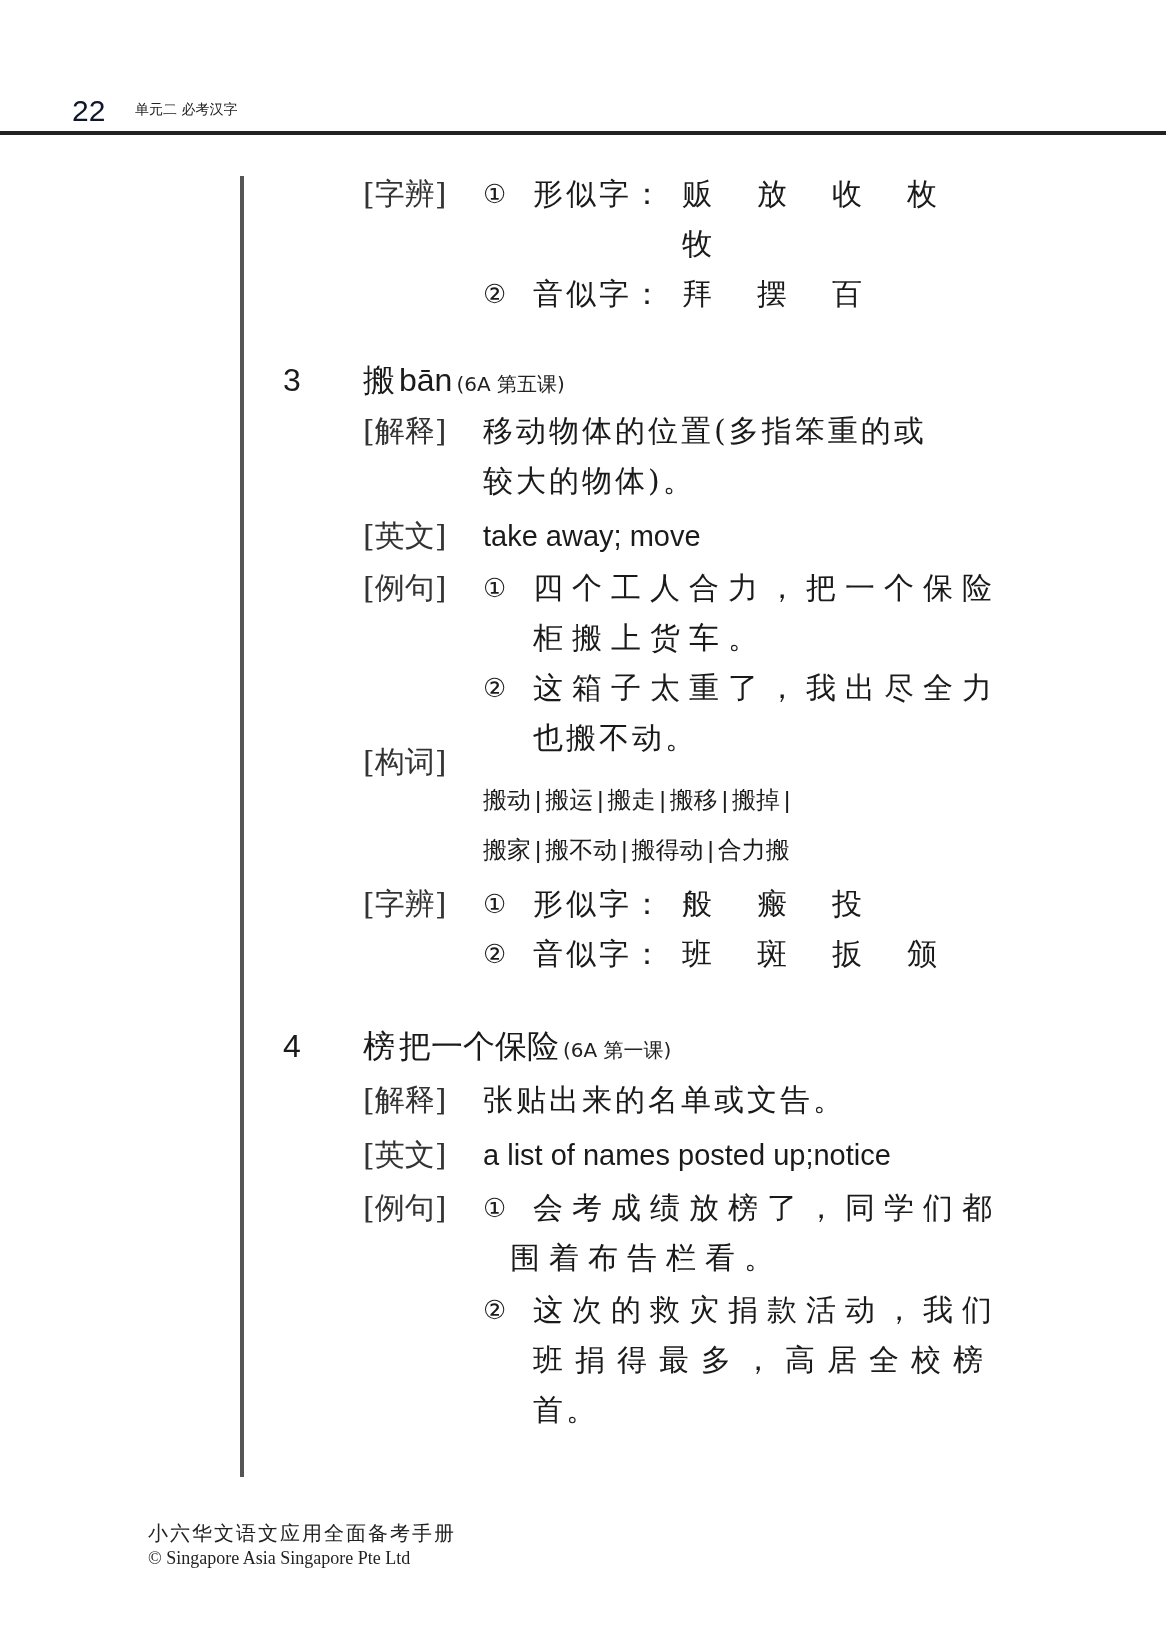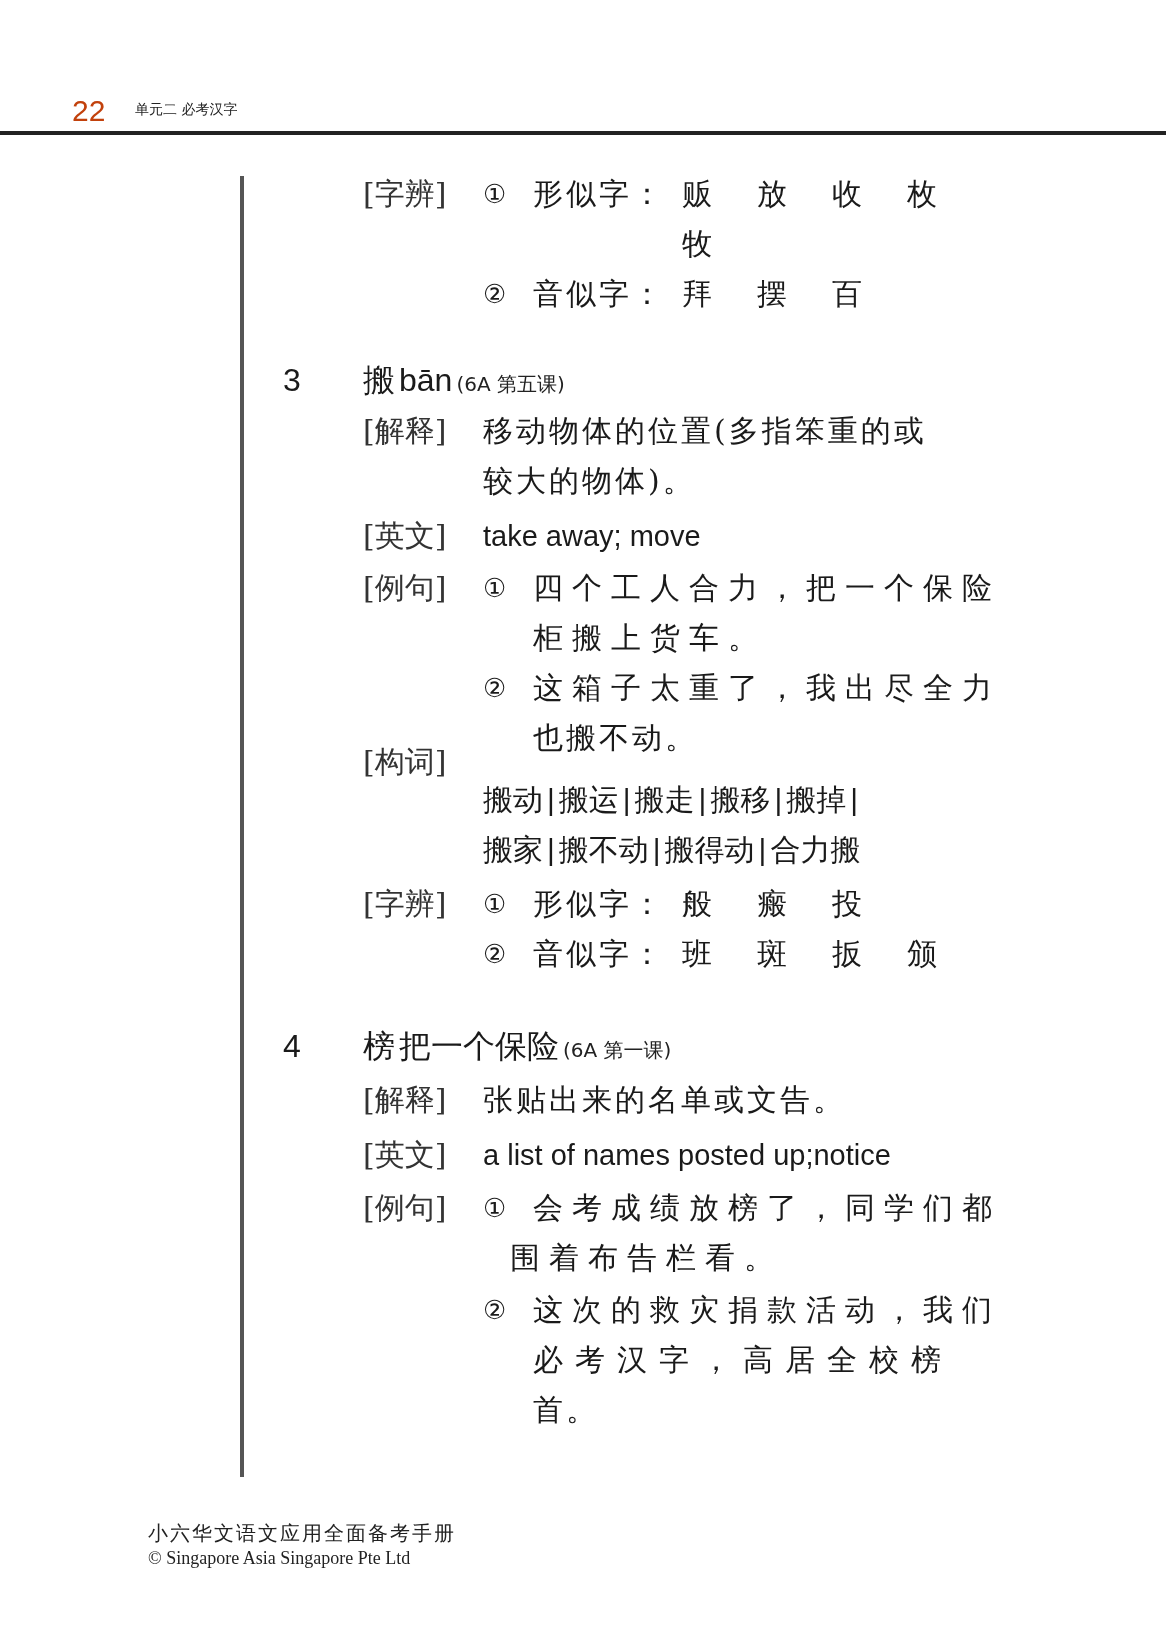--- a/index.html
+++ b/index.html
@@ -1,31 +1,31 @@
 <!DOCTYPE html>
 <html><head>
 <meta charset="utf-8">
 <style>
   html, body { margin: 0; padding: 0; background: #ffffff; }
   body { width: 1166px; height: 1651px; position: relative; overflow: hidden; color: #1a1a1a; }
   .abs { position: absolute; white-space: nowrap; }
-  .header-num { left: 72px; top: 94px; font-size: 30px; font-family: "Liberation Sans", sans-serif; color: #c2410c; }
+  .header-num { left: 72px; top: 94px; font-size: 30px; font-family: "Liberation Sans", sans-serif; color: #0f172a; }
   .header-title { left: 135px; top: 101px; font-size: 14px; font-family: "DejaVu Sans", sans-serif; color: #222; }
   .rule { position: absolute; left: 0; top: 131px; width: 1166px; height: 4px; background: #222; }
   .vbar { position: absolute; left: 240px; top: 176px; width: 4px; height: 1301px; background: #555; }
   .cn { font-family: "DejaVu Serif", "Liberation Serif", serif; font-size: 30px; letter-spacing: 3px; line-height: 36px; }
   .label { font-family: "DejaVu Serif", "Liberation Serif", serif; font-size: 30px; line-height: 36px; color: #333; }
   .en { font-family: "Liberation Sans", sans-serif; font-size: 29px; line-height: 36px; }
   .num { font-family: "Liberation Sans", sans-serif; font-size: 32px; line-height: 36px; }
   .head-char { font-family: "DejaVu Sans", sans-serif; font-size: 32px; line-height: 36px; }
   .pinyin { font-family: "Liberation Sans", sans-serif; font-size: 32px; line-height: 36px; }
   .ref { font-family: "DejaVu Sans", sans-serif; font-size: 20px; line-height: 36px; color: #222; }
   .circ { font-family: "DejaVu Sans", sans-serif; font-size: 26px; line-height: 36px; }
   .spaced span { display: inline-block; margin-right: 42px; }
-  .words { font-family: "DejaVu Serif", "Liberation Serif", serif; font-size: 30px; line-height: 36px; }
+  .words { font-family: "DejaVu Serif", "Liberation Serif", serif; font-size: 24px; line-height: 36px; }
   .words .sep { display: inline-block; margin: 0 4px; font-family: "Liberation Sans", sans-serif; }
   .footer-cn { left: 148px; top: 1520px; font-family: "DejaVu Serif", serif; font-size: 20px; letter-spacing: 2px; color: #222; }
   .footer-en { left: 148px; top: 1548px; font-family: "Liberation Serif", serif; font-size: 18px; color: #222; }
 </style>
 </head>
 <body>
 
 <div class="abs header-num">22</div>
 <div class="abs header-title">单元二 必考汉字</div>
 <div class="rule"></div>
@@ -103,18 +103,18 @@
 
   <div class="abs label" style="left:363px; top:1137px;">[英文]</div>
   <div class="abs en" style="left:483px; top:1137px;">a list of names posted up;notice</div>
 
   <div class="abs label" style="left:363px; top:1190px;">[例句]</div>
   <div class="abs circ" style="left:483px; top:1190px;">①</div>
   <div class="abs cn" style="left:533px; top:1190px; letter-spacing:9px;">会考成绩放榜了，同学们都</div>
   <div class="abs cn" style="left:510px; top:1240px; letter-spacing:9px;">围着布告栏看。</div>
   <div class="abs circ" style="left:483px; top:1292px;">②</div>
   <div class="abs cn" style="left:533px; top:1292px; letter-spacing:9px;">这次的救灾捐款活动，我们</div>
-  <div class="abs cn" style="left:533px; top:1342px; letter-spacing:12px;">必考汉字，高居全校榜</div>
+  <div class="abs cn" style="left:533px; top:1342px; letter-spacing:12px;">班捐得最多，高居全校榜</div>
   <div class="abs cn" style="left:533px; top:1392px;">首。</div>
 </div>
 
 <div class="abs footer-cn">小六华文语文应用全面备考手册</div>
 <div class="abs footer-en">© Singapore Asia Singapore Pte Ltd</div>
 
 </body></html>

